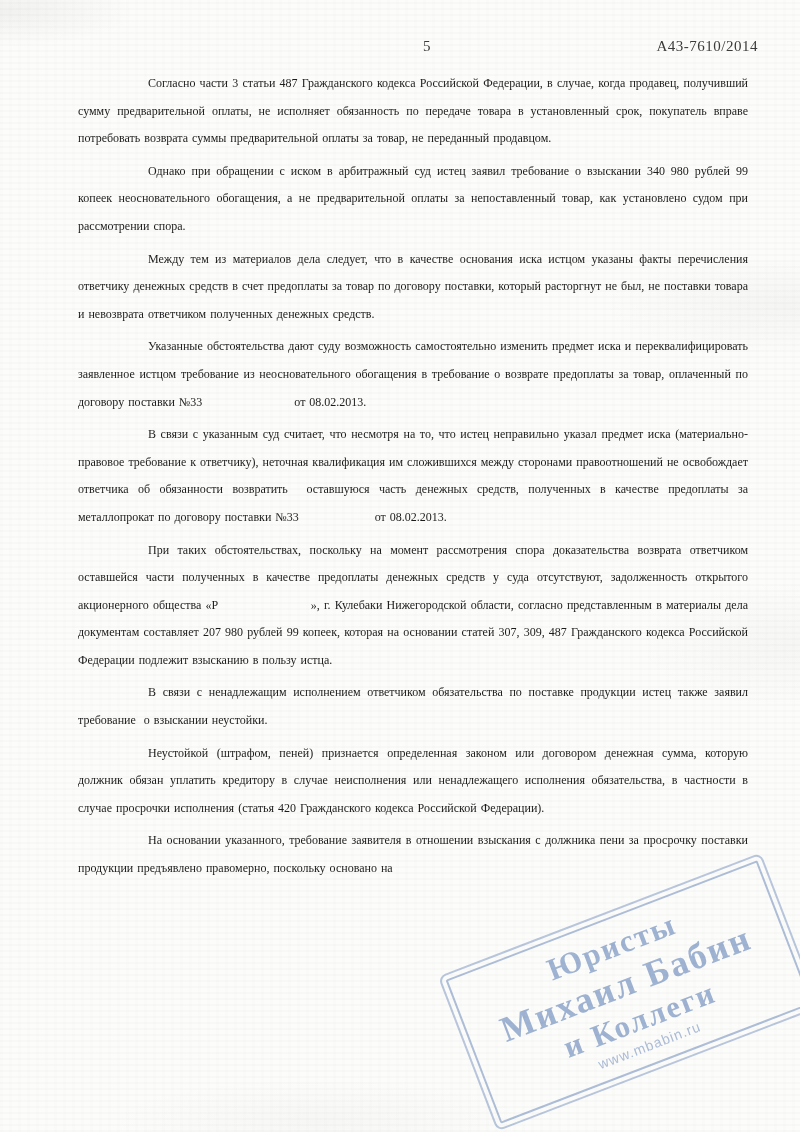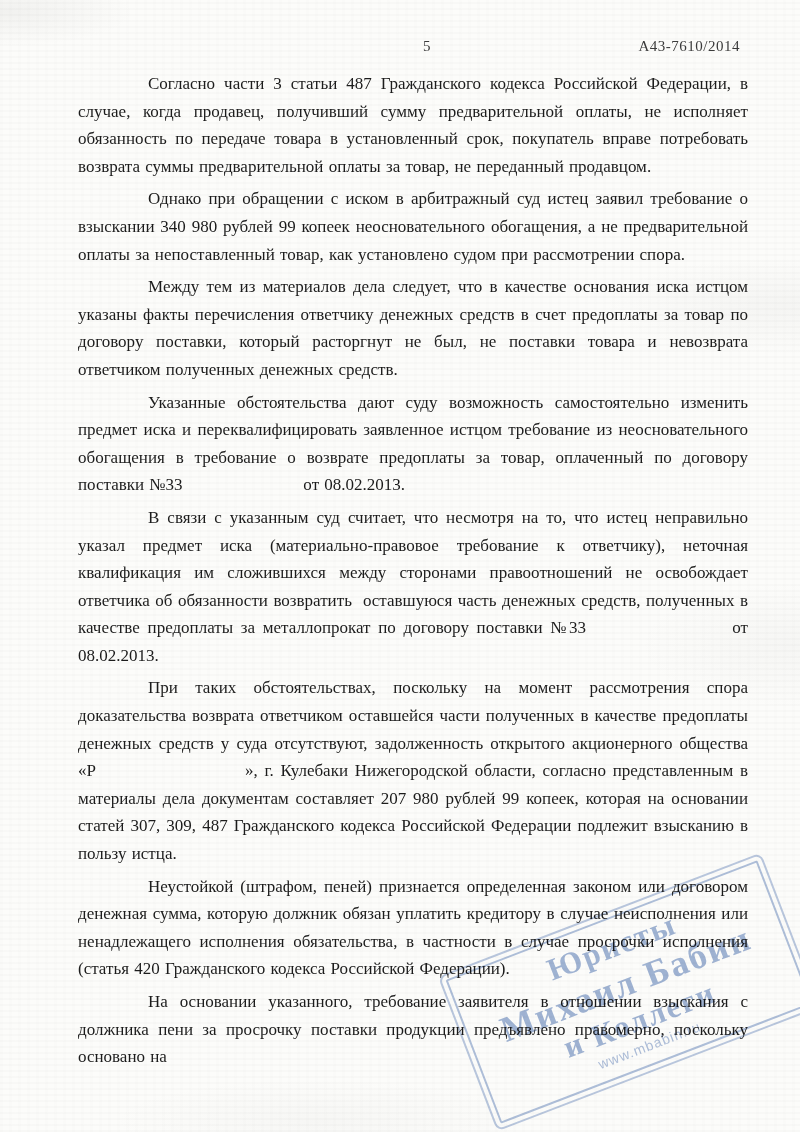--- a/index.html
+++ b/index.html
@@ -34,34 +34,34 @@
     font-size: 15px;
     color: #3b3b3b;
   }
   .hdr .pagenum {
     position: absolute;
     left: 423px;
     top: 0;
   }
   .hdr .casenum {
     position: absolute;
-    right: 60px;
+    right: 42px;
     top: 0;
     letter-spacing: 0.5px;
   }
   
   .doc-body {
     position: absolute;
     left: 78px;
     top: 70px;
     width: 670px;
   }
   .doc-body p {
     margin: 0 0 5px 0;
-    font-size: 17px;
+    font-size: 12px;
     line-height: 27.6px;
     text-align: justify;
     text-indent: 70px;
     word-spacing: 1px;
   }
   
   .stamp {
     position: absolute;
     left: 462px;
     top: 915px;
@@ -109,20 +109,21 @@
     <span class="casenum">А43-7610/2014</span>
   </div>
 
   <div class="doc-body">
     <p>Согласно части 3 статьи 487 Гражданского кодекса Российской Федерации, в случае, когда продавец, получивший сумму предварительной оплаты, не исполняет обязанность по передаче товара в установленный срок, покупатель вправе потребовать возврата суммы предварительной оплаты за товар, не переданный продавцом.</p>
     <p>Однако при обращении с иском в арбитражный суд истец заявил требование о взыскании 340 980 рублей 99 копеек неосновательного обогащения, а не предварительной оплаты за непоставленный товар, как установлено судом при рассмотрении спора.</p>
     <p>Между тем из материалов дела следует, что в качестве основания иска истцом указаны факты перечисления ответчику денежных средств в счет предоплаты за товар по договору поставки, который расторгнут не был, не поставки товара и невозврата ответчиком полученных денежных средств.</p>
     <p>Указанные обстоятельства дают суду возможность самостоятельно изменить предмет иска и переквалифицировать заявленное истцом требование из неосновательного обогащения в требование о возврате предоплаты за товар, оплаченный по договору поставки №33&nbsp;&nbsp;&nbsp;&nbsp;&nbsp;&nbsp;&nbsp;&nbsp;&nbsp;&nbsp;&nbsp;&nbsp;&nbsp;&nbsp;&nbsp;&nbsp;&nbsp;&nbsp;&nbsp;&nbsp;&nbsp;&nbsp; от 08.02.2013.</p>
     <p>В связи с указанным суд считает, что несмотря на то, что истец неправильно указал предмет иска (материально-правовое требование к ответчику), неточная квалификация им сложившихся между сторонами правоотношений не освобождает ответчика об обязанности возвратить&nbsp; оставшуюся часть денежных средств, полученных в качестве предоплаты за металлопрокат по договору поставки №33&nbsp;&nbsp;&nbsp;&nbsp;&nbsp;&nbsp;&nbsp;&nbsp;&nbsp;&nbsp;&nbsp;&nbsp;&nbsp;&nbsp;&nbsp;&nbsp;&nbsp;&nbsp; от 08.02.2013.</p>
     <p>При таких обстоятельствах, поскольку на момент рассмотрения спора доказательства возврата ответчиком оставшейся части полученных в качестве предоплаты денежных средств у суда отсутствуют, задолженность открытого акционерного общества «Р&nbsp;&nbsp;&nbsp;&nbsp;&nbsp;&nbsp;&nbsp;&nbsp;&nbsp;&nbsp;&nbsp;&nbsp;&nbsp;&nbsp;&nbsp;&nbsp;&nbsp;&nbsp;&nbsp;&nbsp;&nbsp;&nbsp;», г. Кулебаки Нижегородской области, согласно представленным в материалы дела документам составляет 207 980 рублей 99 копеек, которая на основании статей 307, 309, 487 Гражданского кодекса Российской Федерации подлежит взысканию в пользу истца.</p>
+    <p>В связи с ненадлежащим исполнением ответчиком обязательства по поставке продукции истец также заявил требование&nbsp; о взыскании неустойки.</p>
     <p>Неустойкой (штрафом, пеней) признается определенная законом или договором денежная сумма, которую должник обязан уплатить кредитору в случае неисполнения или ненадлежащего исполнения обязательства, в частности в случае просрочки исполнения (статья 420 Гражданского кодекса Российской Федерации).</p>
     <p>На основании указанного, требование заявителя в отношении взыскания с должника пени за просрочку поставки продукции предъявлено правомерно, поскольку основано на</p>
   </div>
 
   <div class="stamp">
     <div class="s1">Юристы</div>
     <div class="s2">Михаил Бабин</div>
     <div class="s3">и Коллеги</div>
     <div class="s-url">www.mbabin.ru</div>
   </div>

